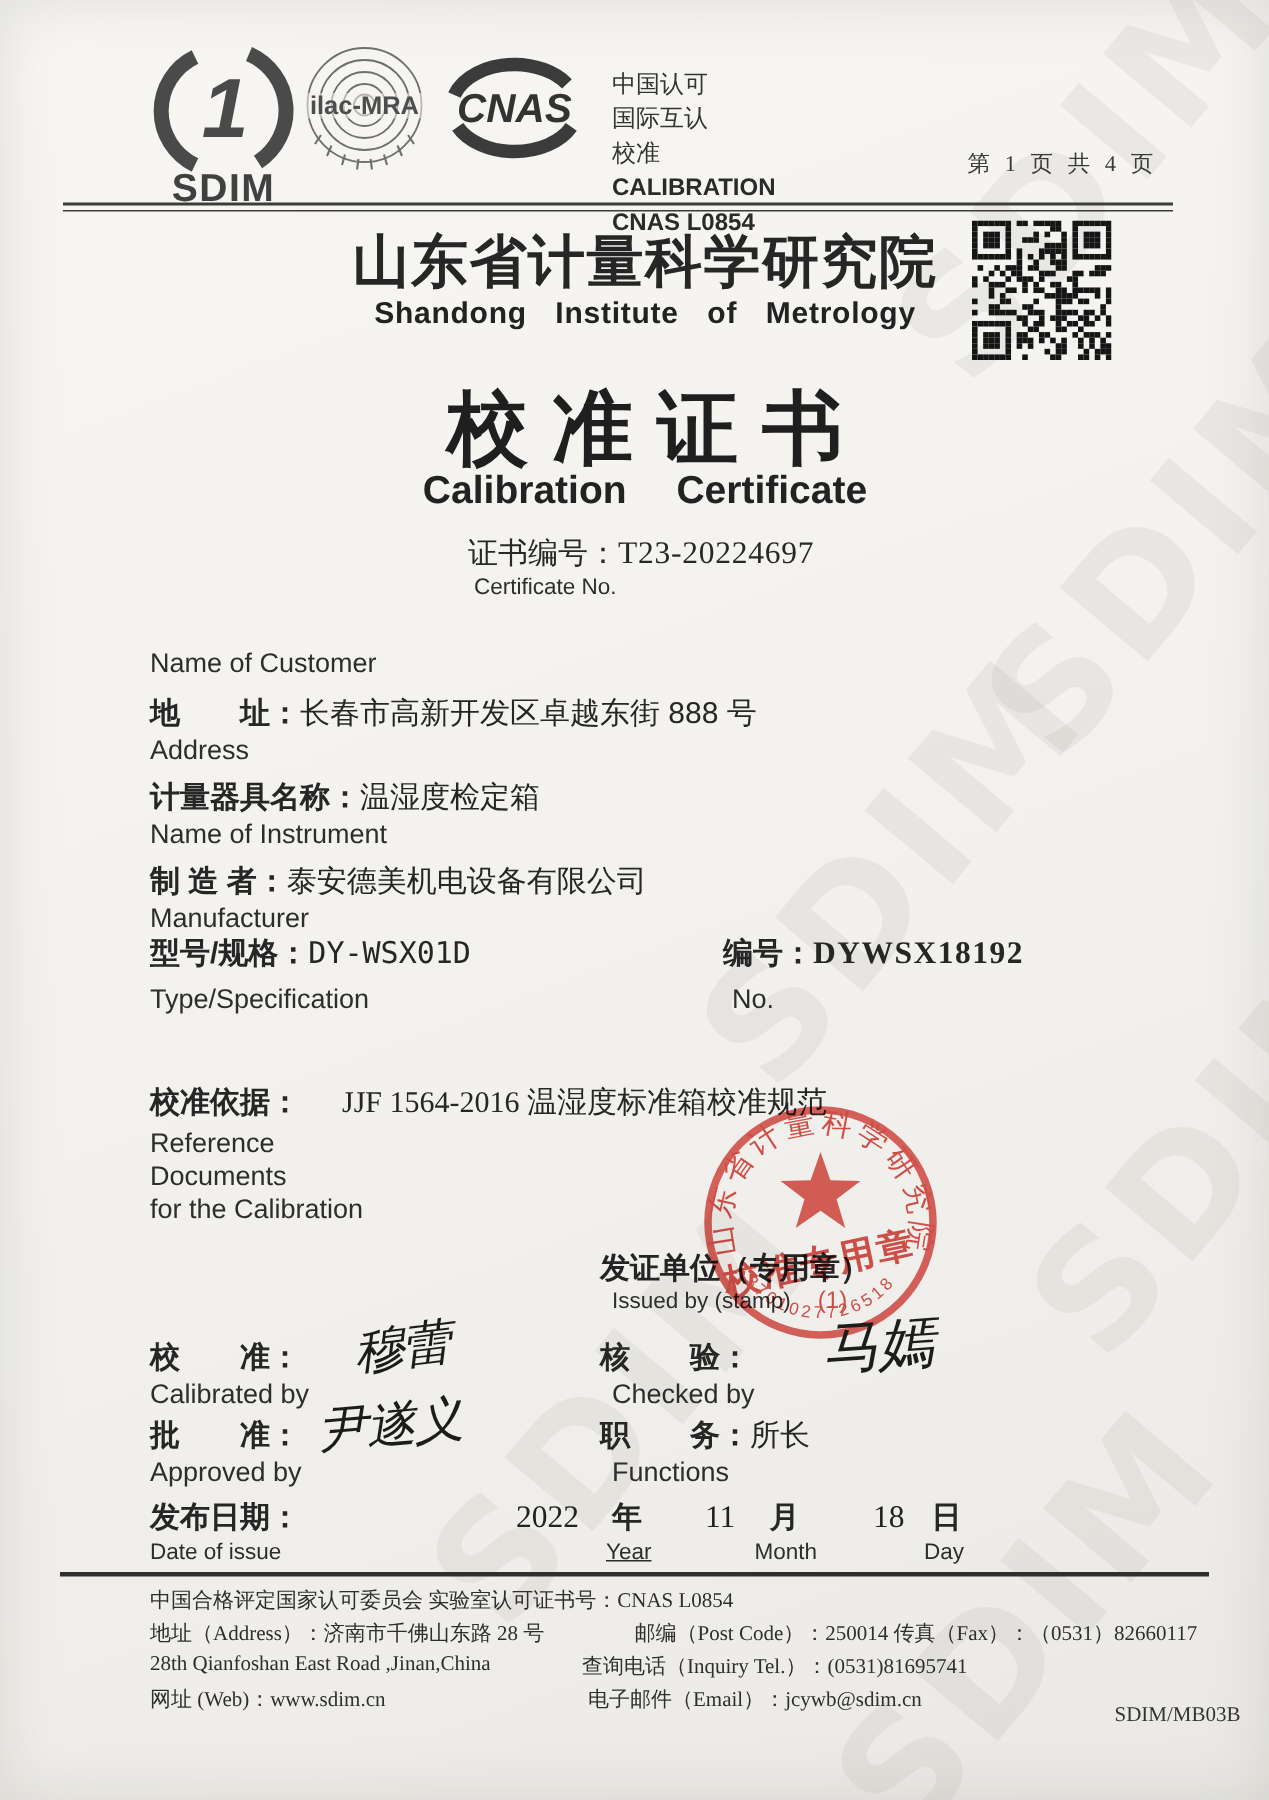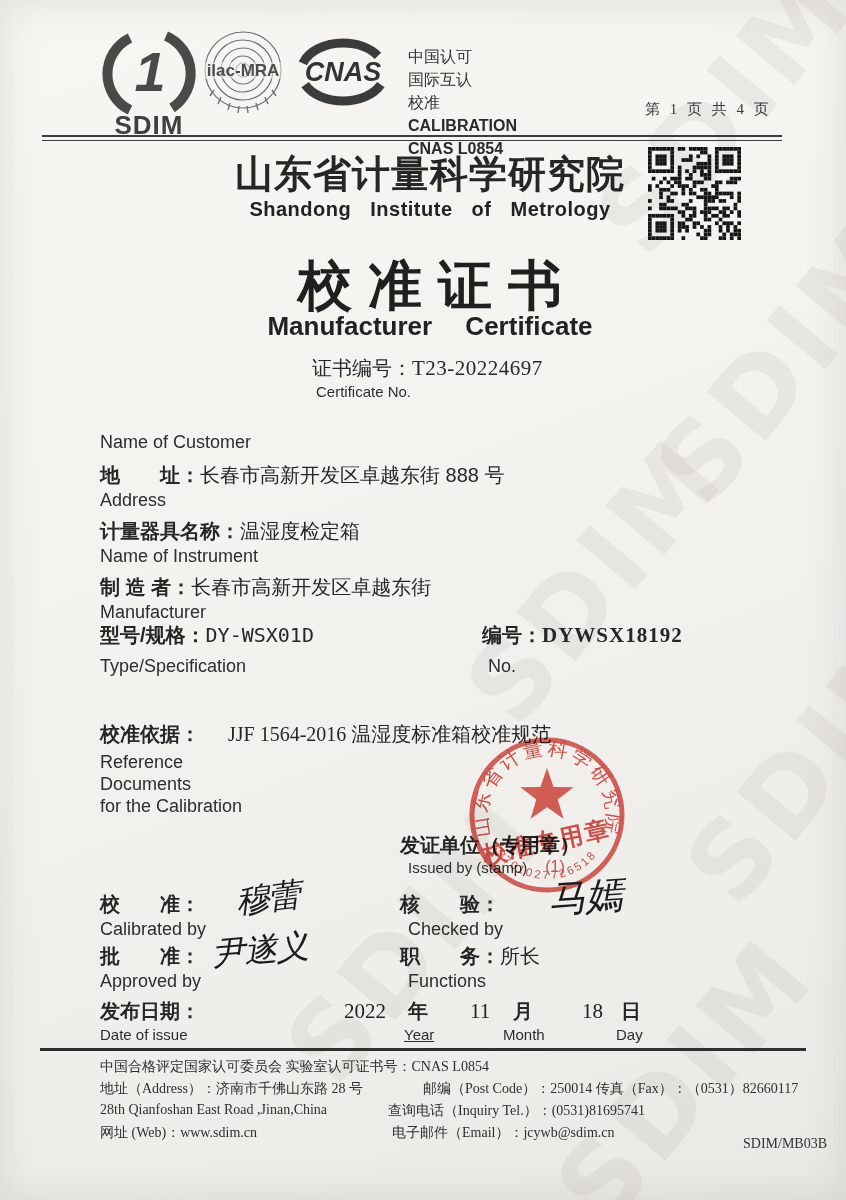--- a/index.html
+++ b/index.html
@@ -391,41 +391,41 @@
       <rect x="22.32" y="74.4" width="3.72" height="3.72" fill="#151515"></rect>
       <rect x="22.32" y="78.12" width="3.72" height="3.72" fill="#151515"></rect>
       <rect x="22.32" y="81.84" width="3.72" height="3.72" fill="#151515"></rect>
       <rect x="22.32" y="85.56" width="3.72" height="3.72" fill="#151515"></rect>
       <rect x="22.32" y="89.28" width="3.72" height="3.72" fill="#151515"></rect>
     </svg>
 
   <div class="abs inst-cn">山东省计量科学研究院</div>
   <div class="abs inst-en">Shandong Institute of Metrology</div>
   <div class="abs title-cn">校准证书</div>
-  <div class="abs title-en">Manufacturer Certificate</div>
+  <div class="abs title-en">Calibration Certificate</div>
 
   <div class="abs certline">
     <span>证书编号：</span><span class="num">T23-20224697</span>
   </div>
   <div class="abs certsub">Certificate No.</div>
 
   <div class="abs fsub" style="top:432px;">Name of Customer</div>
 
   <div class="abs frow" style="top:462px;">
     <span class="lab">地　　址：</span><span>长春市高新开发区卓越东街 888 号</span>
   </div>
   <div class="abs fsub" style="top:490px;">Address</div>
 
   <div class="abs frow" style="top:518px;">
     <span class="lab">计量器具名称：</span><span>温湿度检定箱</span>
   </div>
   <div class="abs fsub" style="top:546px;">Name of Instrument</div>
 
   <div class="abs frow" style="top:574px;">
-    <span class="lab">制 造 者：</span><span>长春市高新开发区卓越东街</span>
+    <span class="lab">制 造 者：</span><span>泰安德美机电设备有限公司</span>
   </div>
   <div class="abs fsub" style="top:602px;">Manufacturer</div>
 
   <div class="abs frow" style="top:622px;">
     <span class="lab">型号/规格：</span><span class="mono">DY-WSX01D</span>
   </div>
   <div class="abs fsub" style="top:656px;">Type/Specification</div>
 
   <div class="abs frow" style="left:482px;top:622px;">
     <span class="lab">编号：</span><span class="serifb">DYWSX18192</span>

